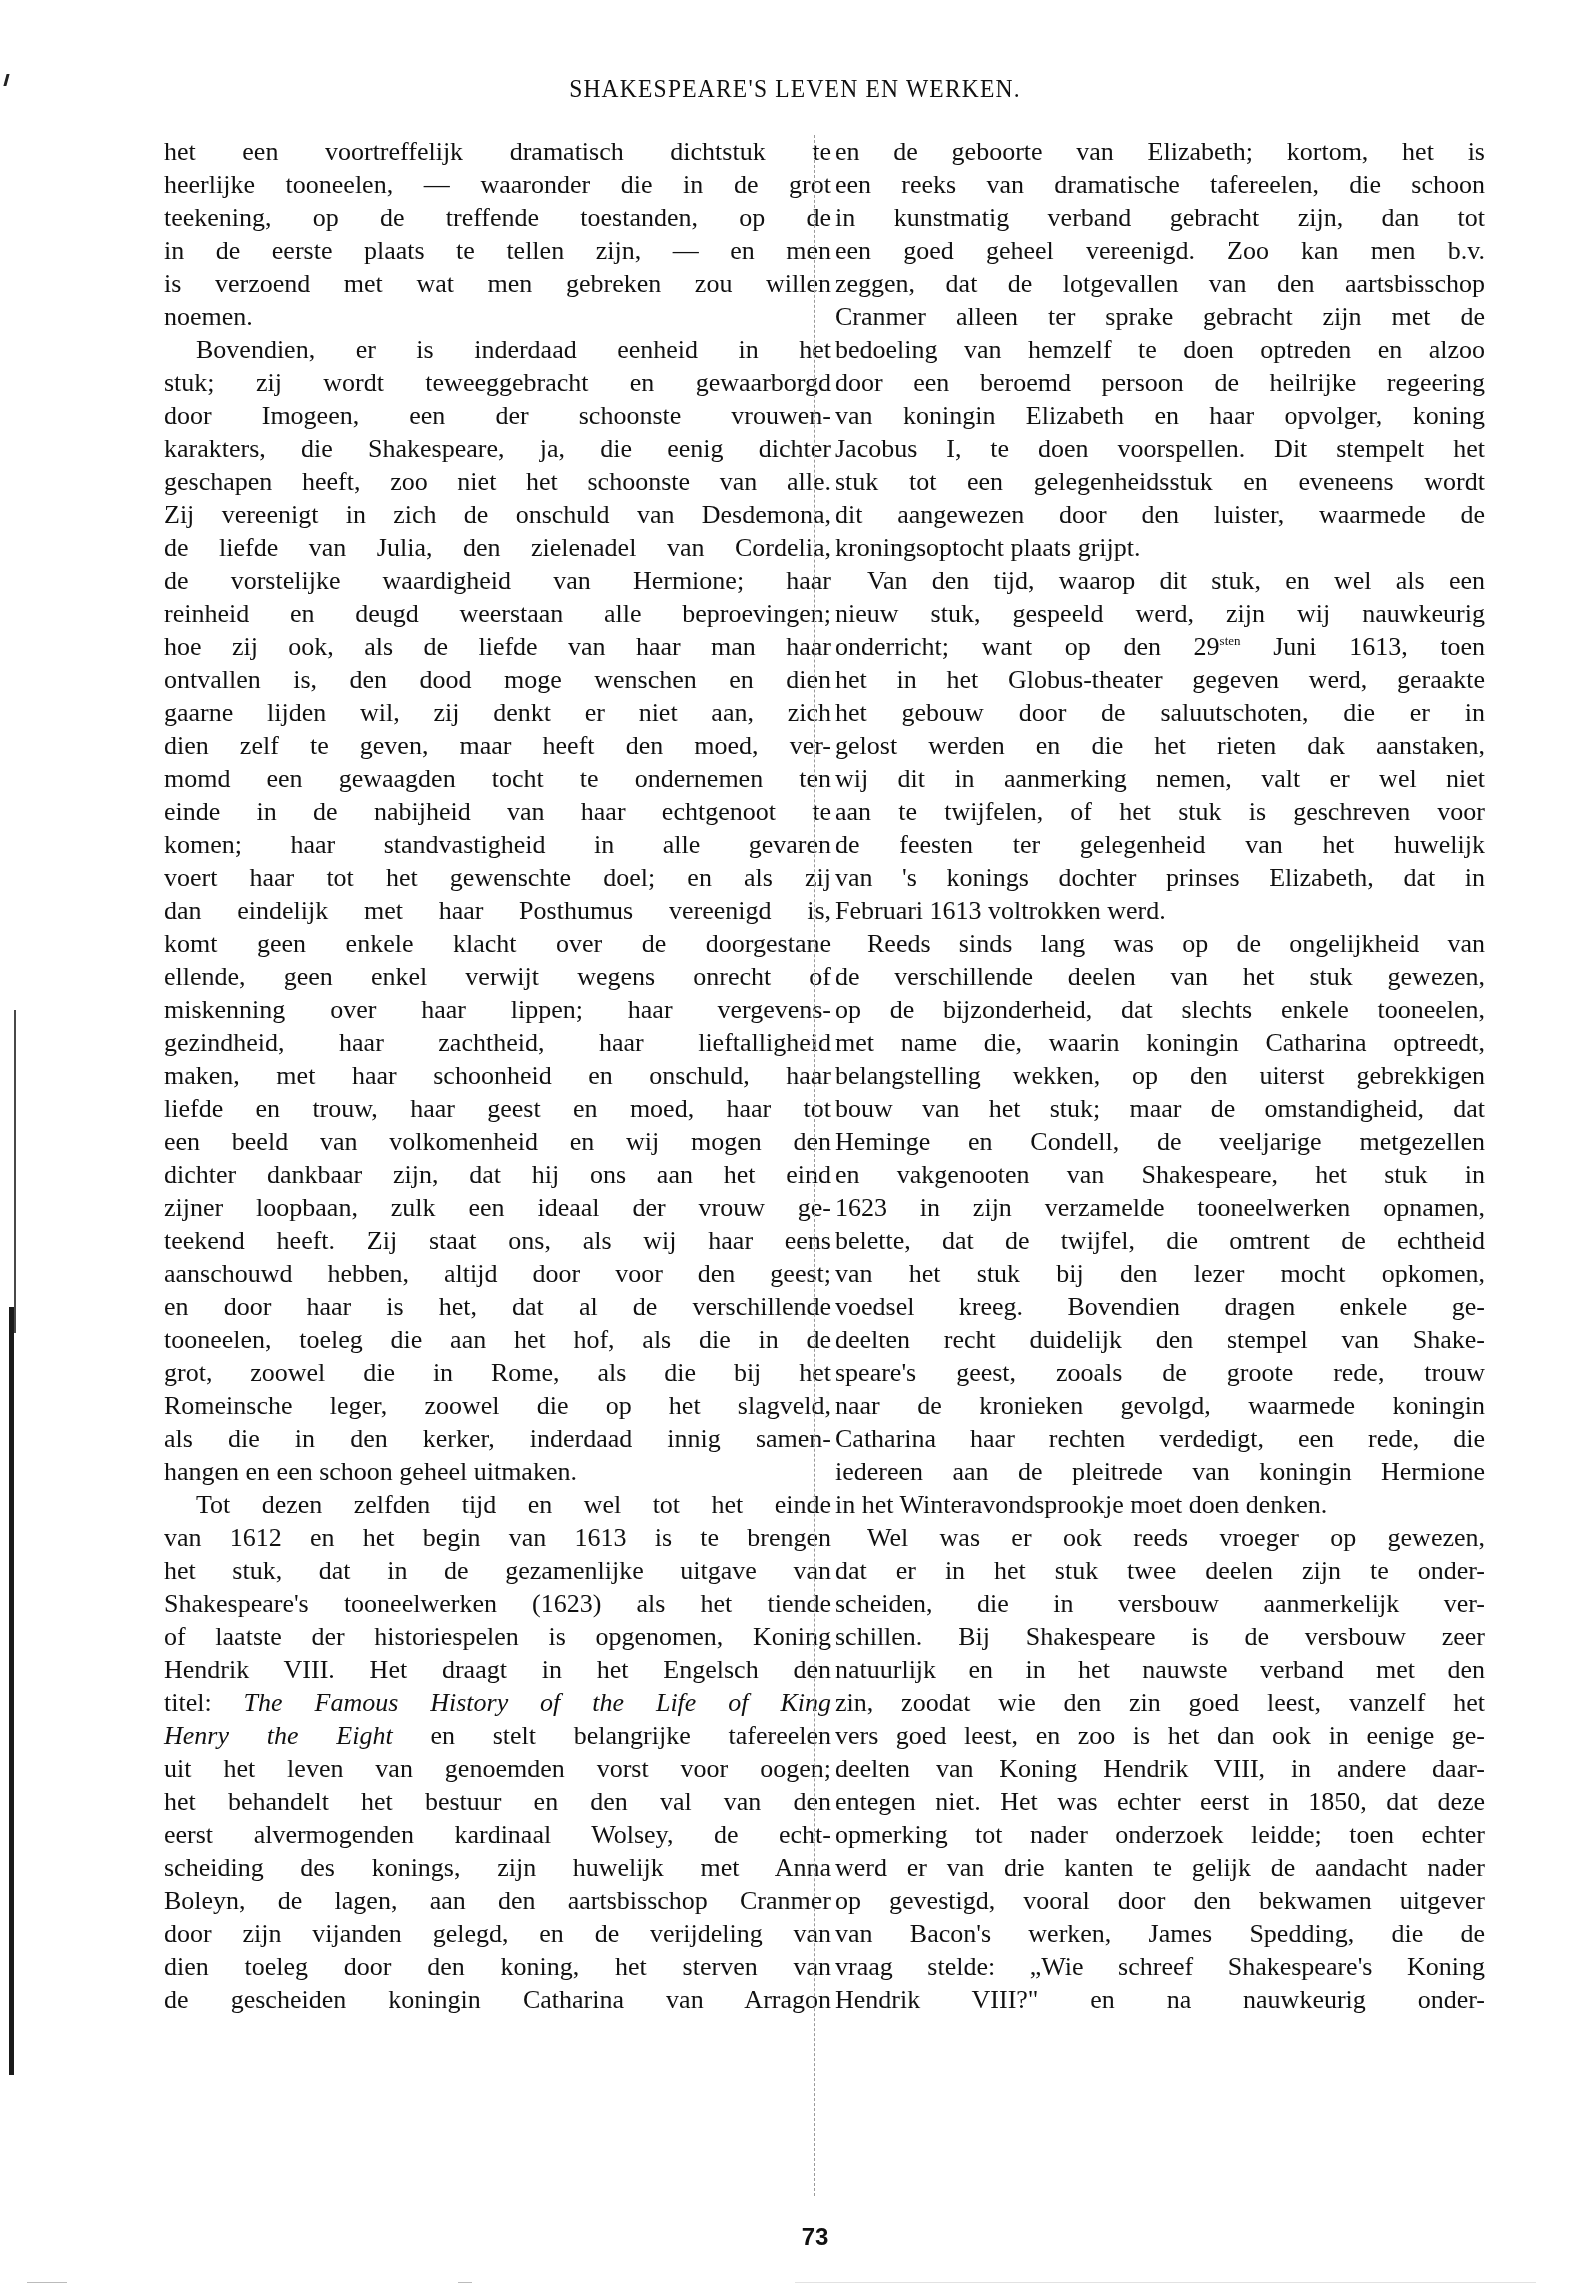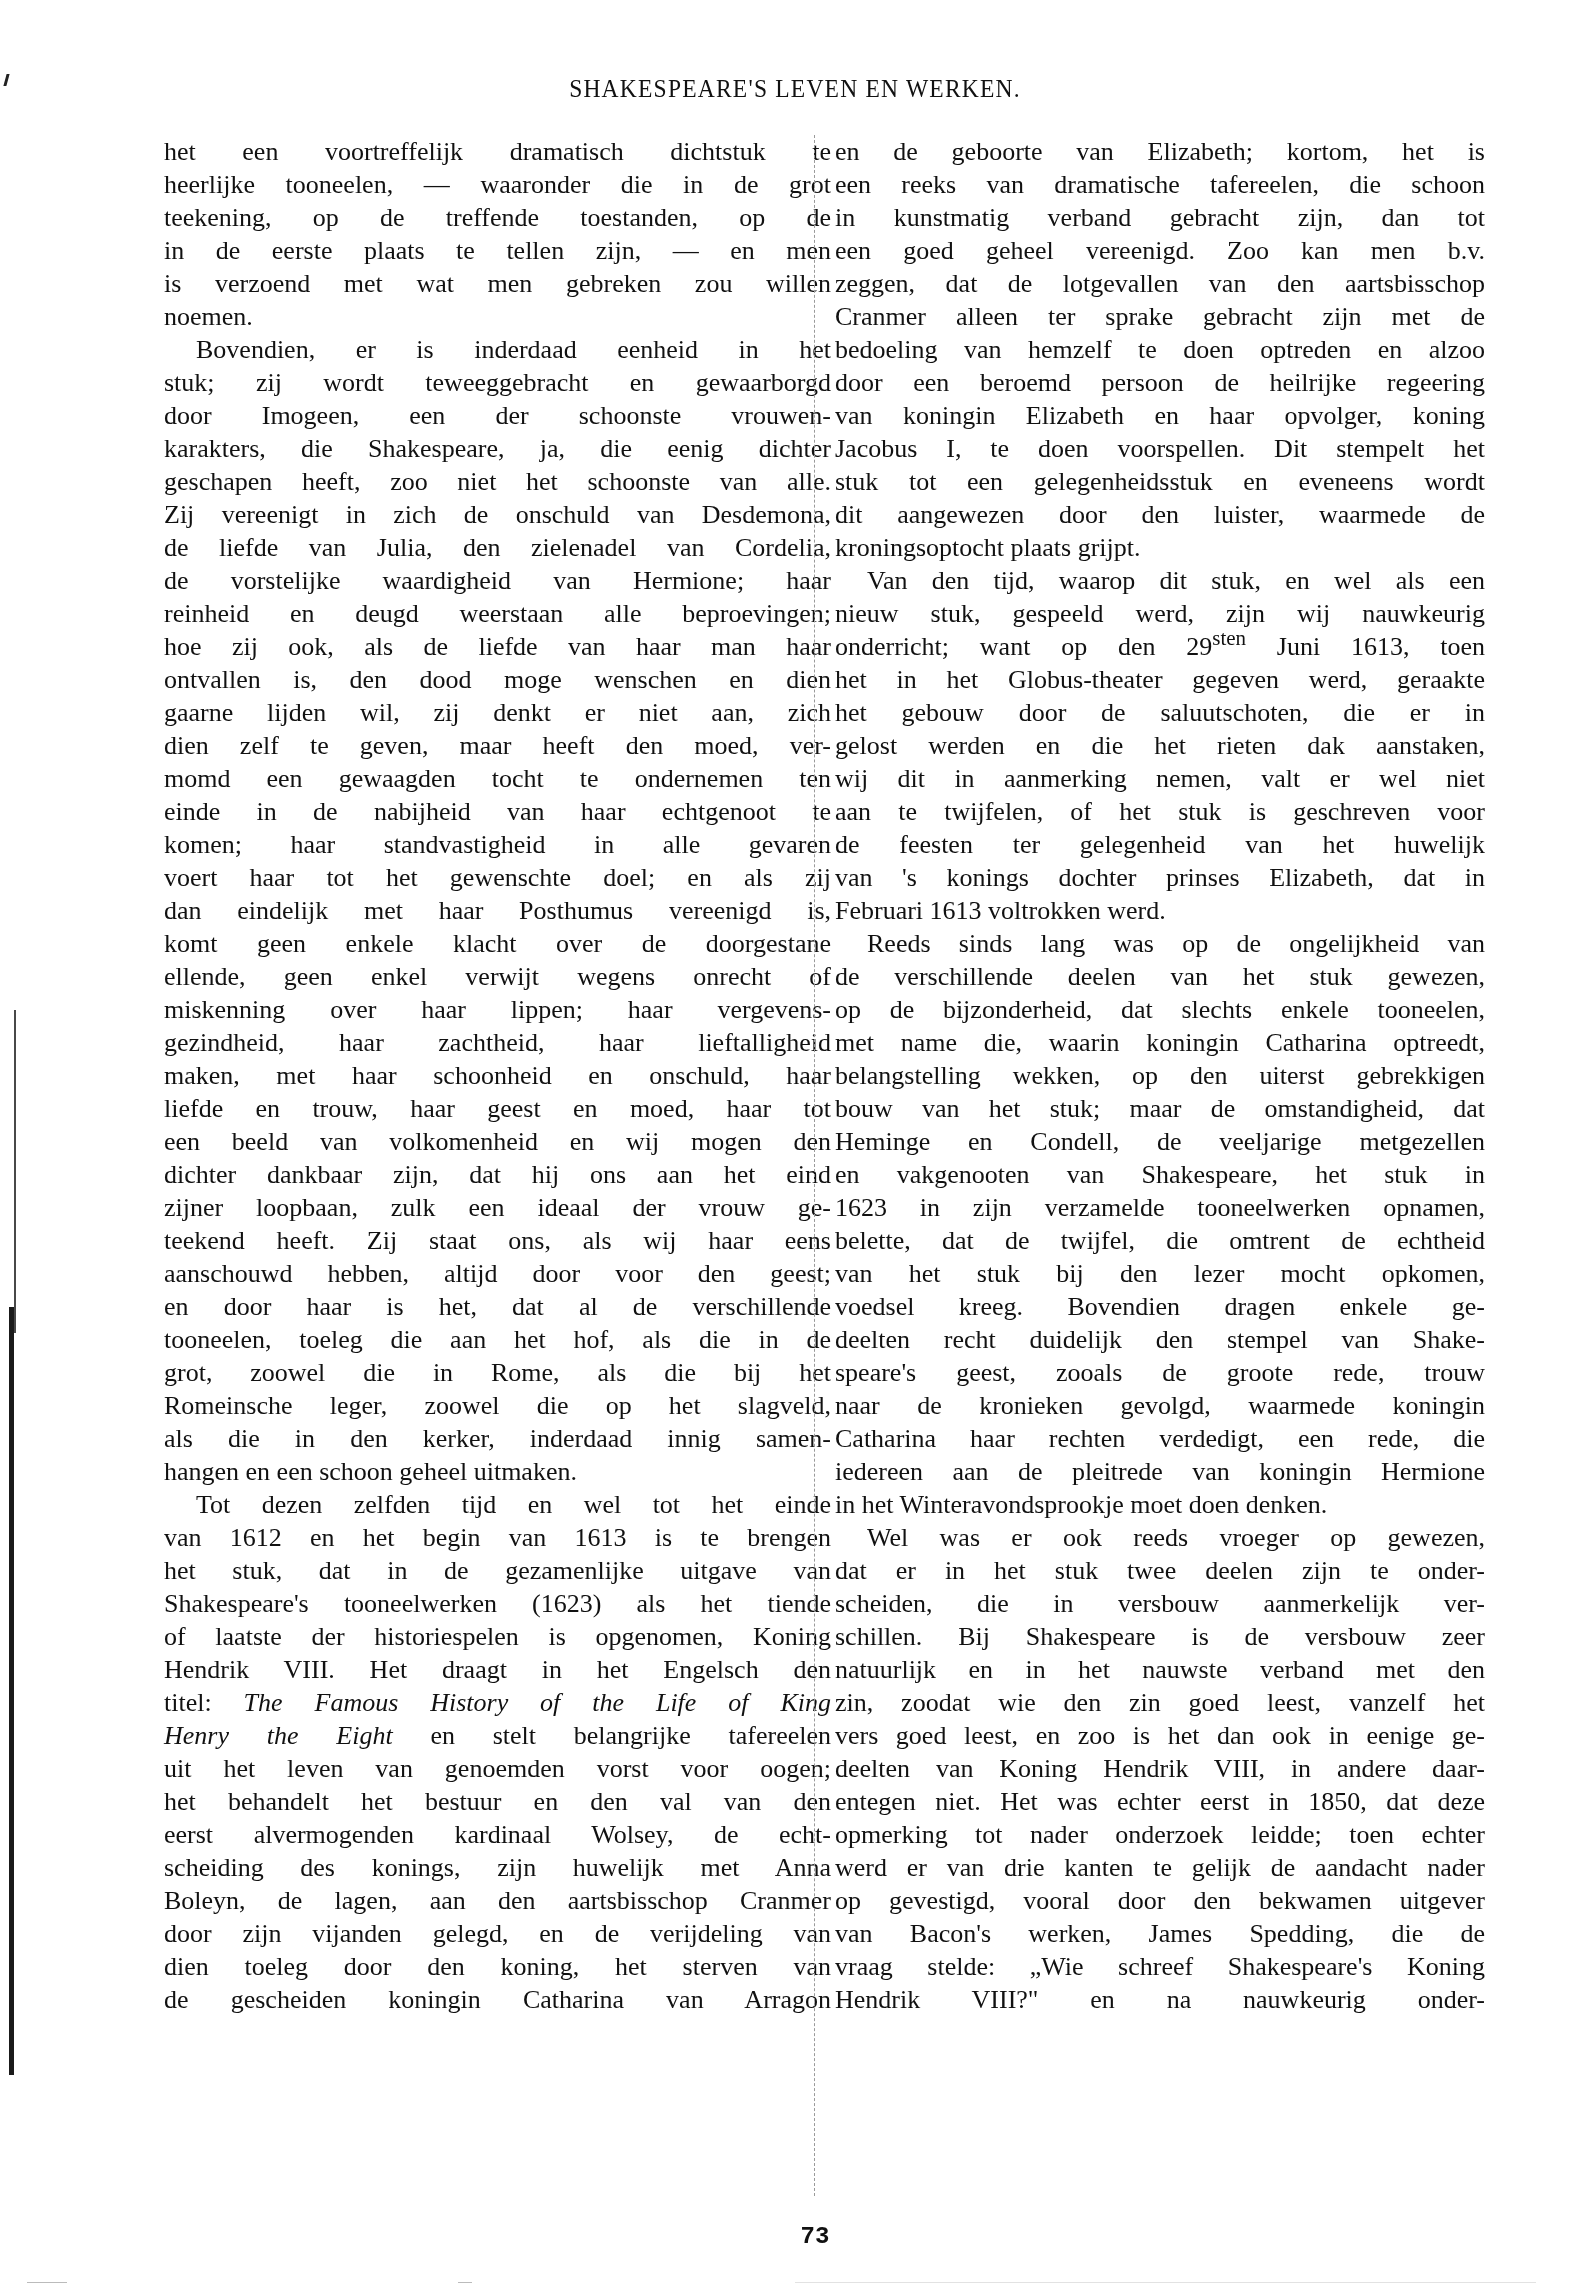--- a/index.html
+++ b/index.html
@@ -33,23 +33,23 @@
   }
   .line.last { text-align-last: left; }
   .line.indent { padding-left: 32px; }
   .col.right .line { height: 33px; line-height: 33px; }
   .divider {
     position: absolute; left: 814px; top: 135px; height: 2061px; width: 0;
     border-left: 1.3px dashed #9a9a9a;
   }
   .page-number {
     position: absolute; top: 2223px; left: 795px; width: 40px; text-align: center;
-    font-family: Liberation Mono, monospace; font-weight: bold; font-size: 24px;
+    font-family: Liberation Sans, sans-serif; font-weight: bold; font-size: 24px;
   }
-  sup { font-size: 21px; line-height: 0; margin-top: 6px; }
+  sup { font-size: 13px; line-height: 0; margin-top: 6px; }
   em { font-style: italic; }
   .bottom-speck { position: absolute; top: 2282px; height: 1.3px; background: #bbb; }
 </style>
 </head>
 <body>
 
 <div class="scan-mark"></div>
 <div class="scan-edge e1"></div>
 <div class="scan-edge e2"></div>
 

